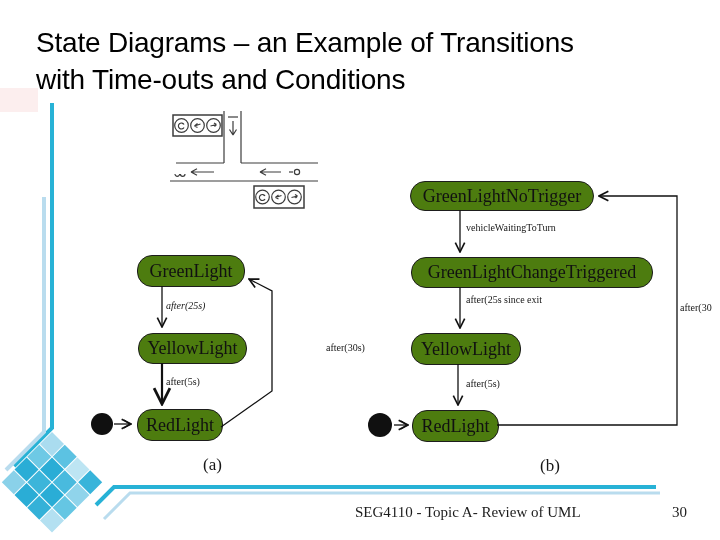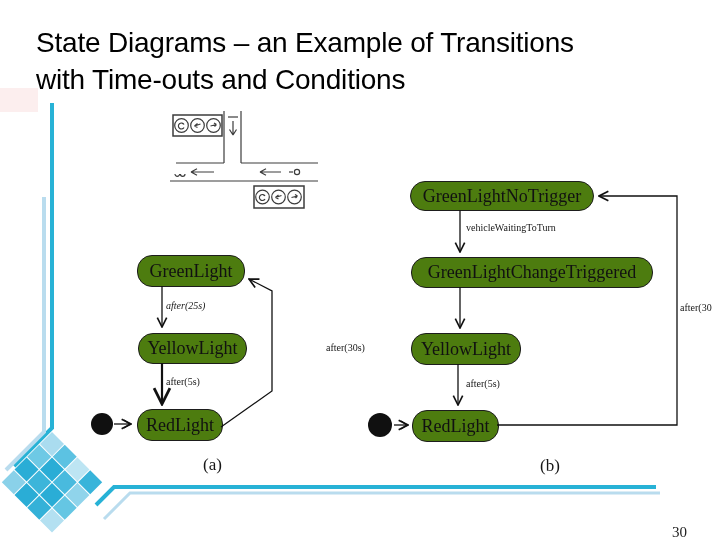--- a/index.html
+++ b/index.html
@@ -132,20 +132,21 @@
   <div class="caption" style="left:203px;top:455px;">(a)</div>
 
   <div class="state" style="left:410px;top:181px;width:182px;height:28px;">GreenLightNoTrigger</div>
   <div class="state" style="left:411px;top:257px;width:240px;height:29px;">GreenLightChangeTriggered</div>
   <div class="state" style="left:411px;top:333px;width:108px;height:30px;">YellowLight</div>
   <div class="state" style="left:412px;top:410px;width:85px;height:30px;">RedLight</div>
   <div class="dot dot-b"></div>
 
   <div class="tlabel" style="left:466px;top:220px;">vehicleWaitingToTurn</div>
   <div class="tlabel" style="left:466px;top:292px;">
+    <div>after(25s since exit</div>
   </div>
   <div class="tlabel" style="left:466px;top:376px;">after(5s)</div>
   <div class="tlabel" style="left:680px;top:300px;">after(30</div>
   <div class="caption" style="left:540px;top:456px;">(b)</div>
 
   <svg class="arrows" width="720" height="540" viewBox="0 0 720 540">
     <defs>
       <marker id="ah" viewBox="0 0 10 10" refX="9" refY="5" markerWidth="9" markerHeight="9" orient="auto">
         <path d="M1,1 L9,5 L1,9" fill="none" stroke="#111" stroke-width="1.4"></path>
       </marker>
@@ -162,15 +163,16 @@
         <path d="M460,210 V252" marker-end="url(#ah)"></path>
         <path d="M460,287 V328" marker-end="url(#ah)"></path>
         <path d="M458,364 V405" marker-end="url(#ah)"></path>
         <path d="M394,425 H408" marker-end="url(#ah)"></path>
         <path d="M401,421 L407,425 L401,429"></path>
         <path d="M497,425 H677 V196 H599" marker-end="url(#ah)"></path>
       </g>
     </g>
   </svg>
 
-  <div class="footer-text" style="left:672px;top:524px;">30</div>
+  <div class="footer-text" style="left:355px;top:504px;">SEG4110 - Topic A-  Review of UML</div>
+  <div class="footer-text" style="left:672px;top:504px;">30</div>
 
 </div>
 
 </body></html>

